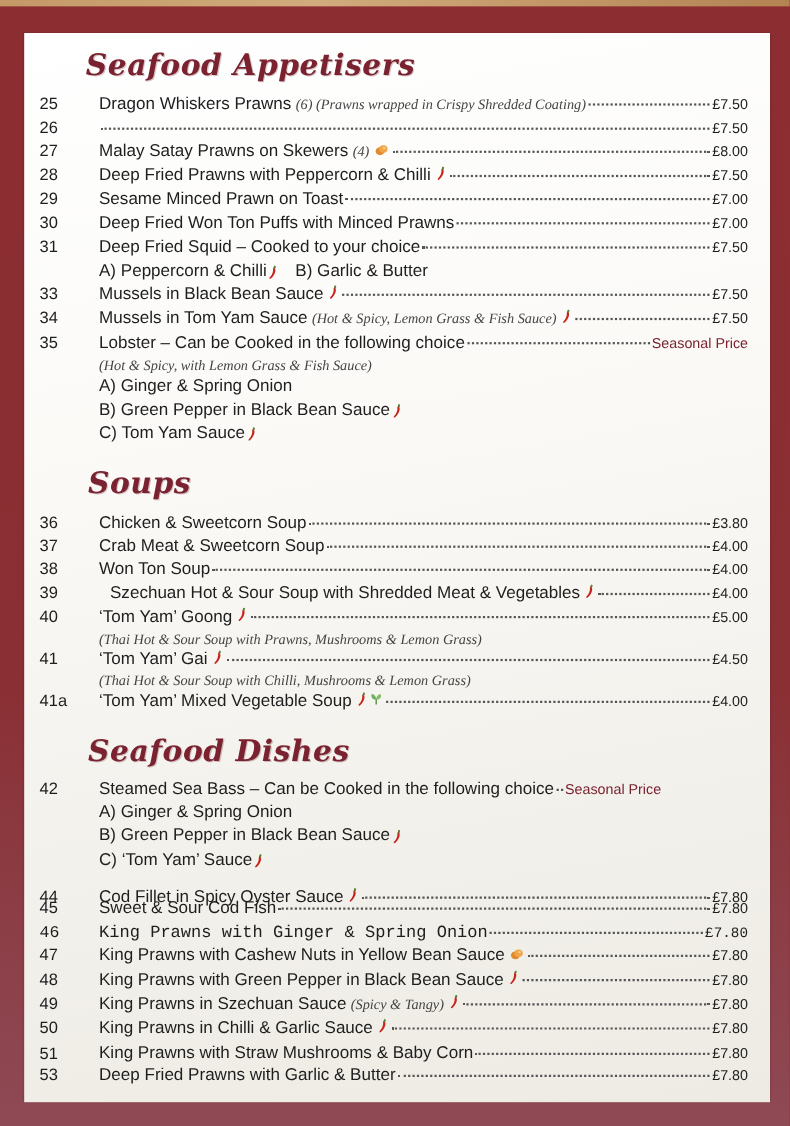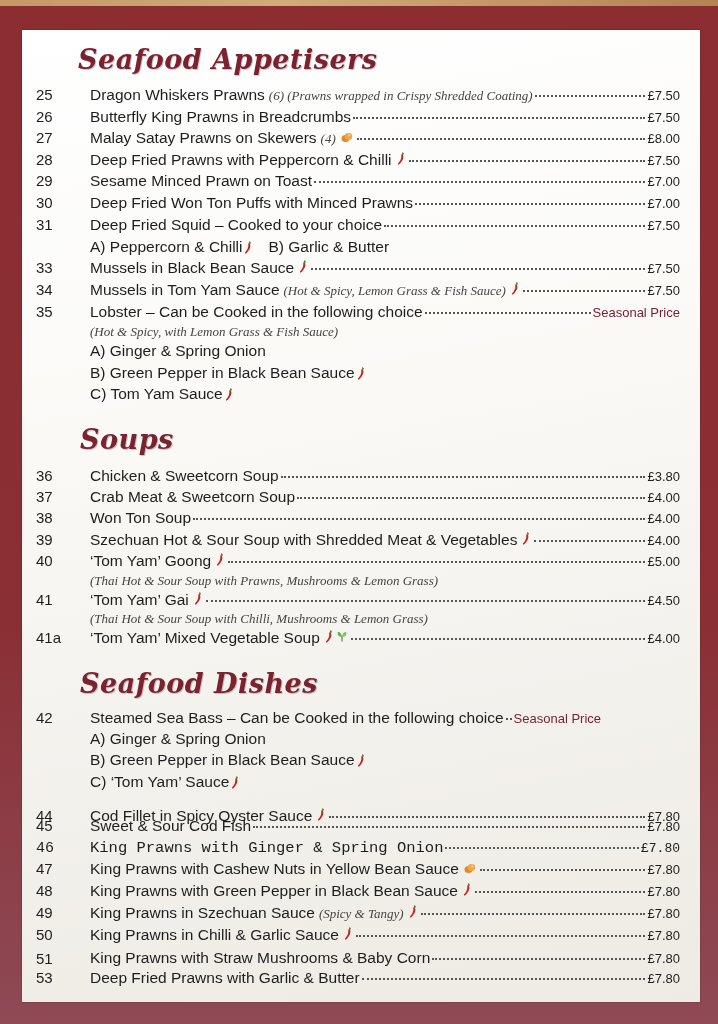--- a/index.html
+++ b/index.html
@@ -119,21 +119,20 @@
       <span class="name">Dragon Whiskers Prawns</span>
       <span class="note">(6) (Prawns wrapped in Crispy Shredded Coating)</span>
       <span class="leader"></span>
       <span class="price">£7.50</span>
     </span>
   </div>
 
   <div class="row" style="top:78px;">
     <span class="num">26</span>
     <span class="body">
-      <span class="name">Butterfly King Prawns in Breadcrumbs</span>
       <span class="leader"></span>
       <span class="price">£7.50</span>
     </span>
   </div>
 
   <div class="row" style="top:99px;">
     <span class="num">27</span>
     <span class="body">
       <span class="name">Malay Satay Prawns on Skewers</span>
       <span class="note">(4)</span>
@@ -271,21 +270,21 @@
 
   <div class="row" style="top:479px;">
     <span class="num">38</span>
     <span class="body">
       <span class="name">Won Ton Soup</span>
       <span class="leader"></span>
       <span class="price">£4.00</span>
     </span>
   </div>
 
-  <div class="row" style="top:501px;">
+  <div class="row" style="top:501px;gap:10px;">
     <span class="num">39</span>
     <span class="body">
       <span class="name">Szechuan Hot &amp; Sour Soup with Shredded Meat &amp; Vegetables</span>
       <span class="icons">
           <svg class="chilli">
             <use href="#sym-chilli"></use>
           </svg>
         </span>
       <span class="leader"></span>
       <span class="price">£4.00</span>

